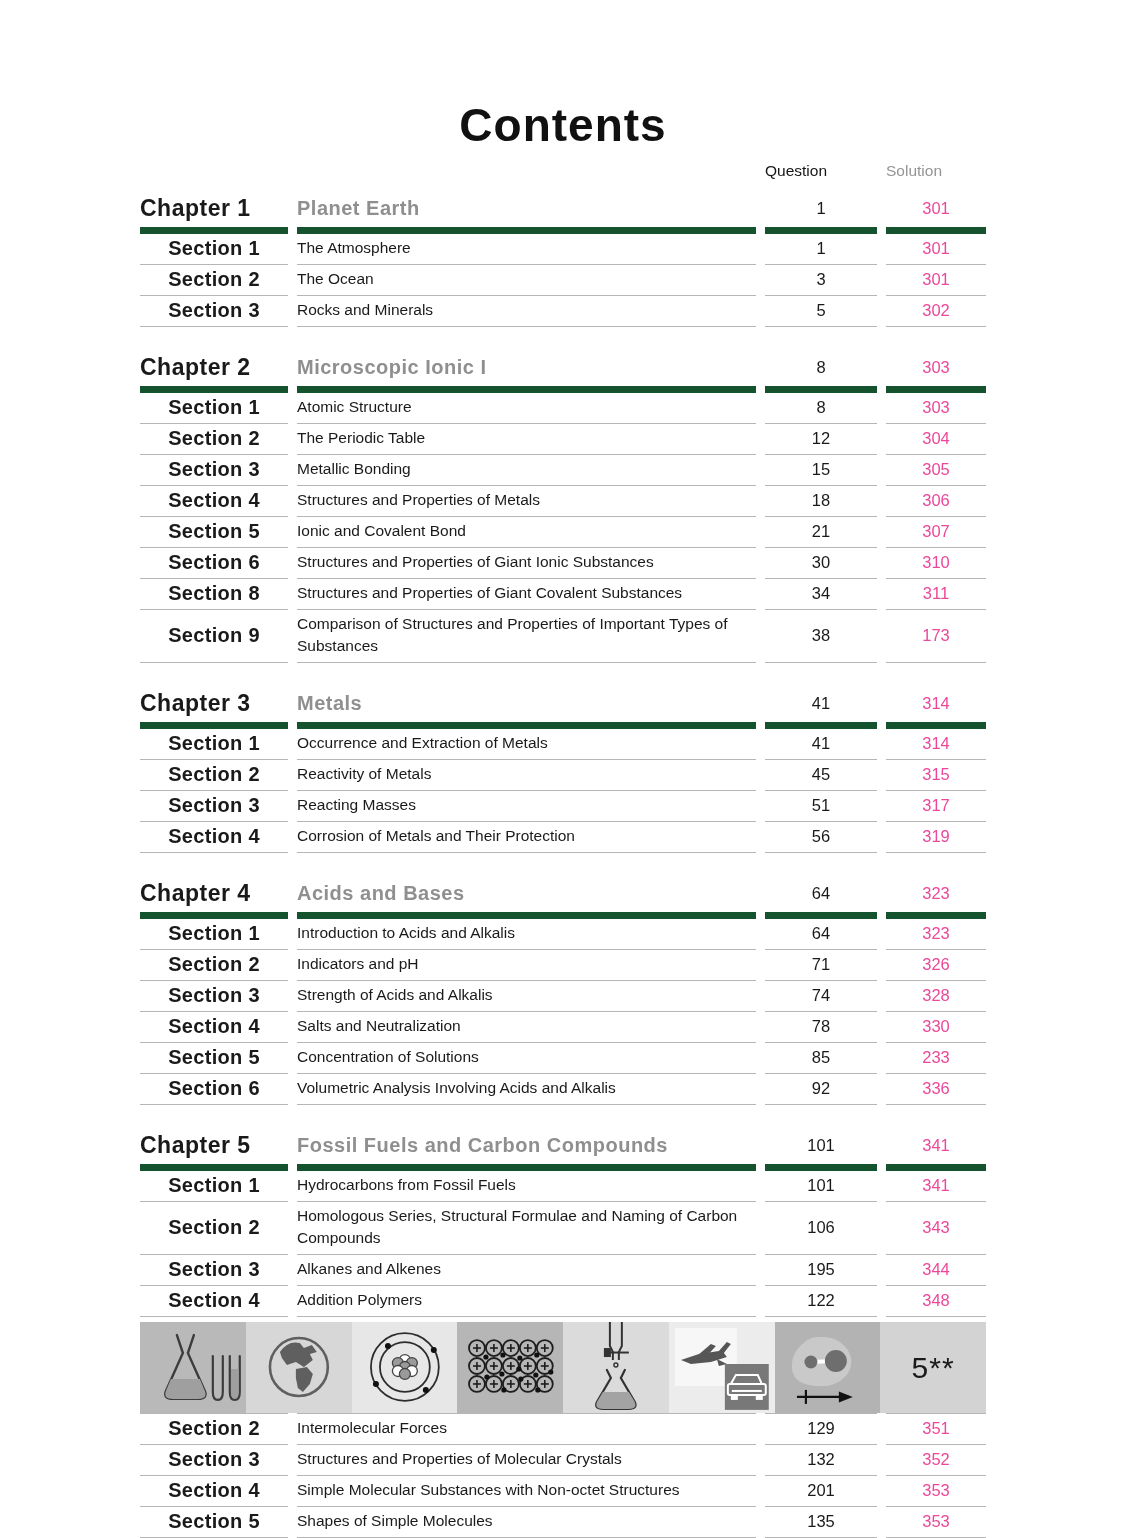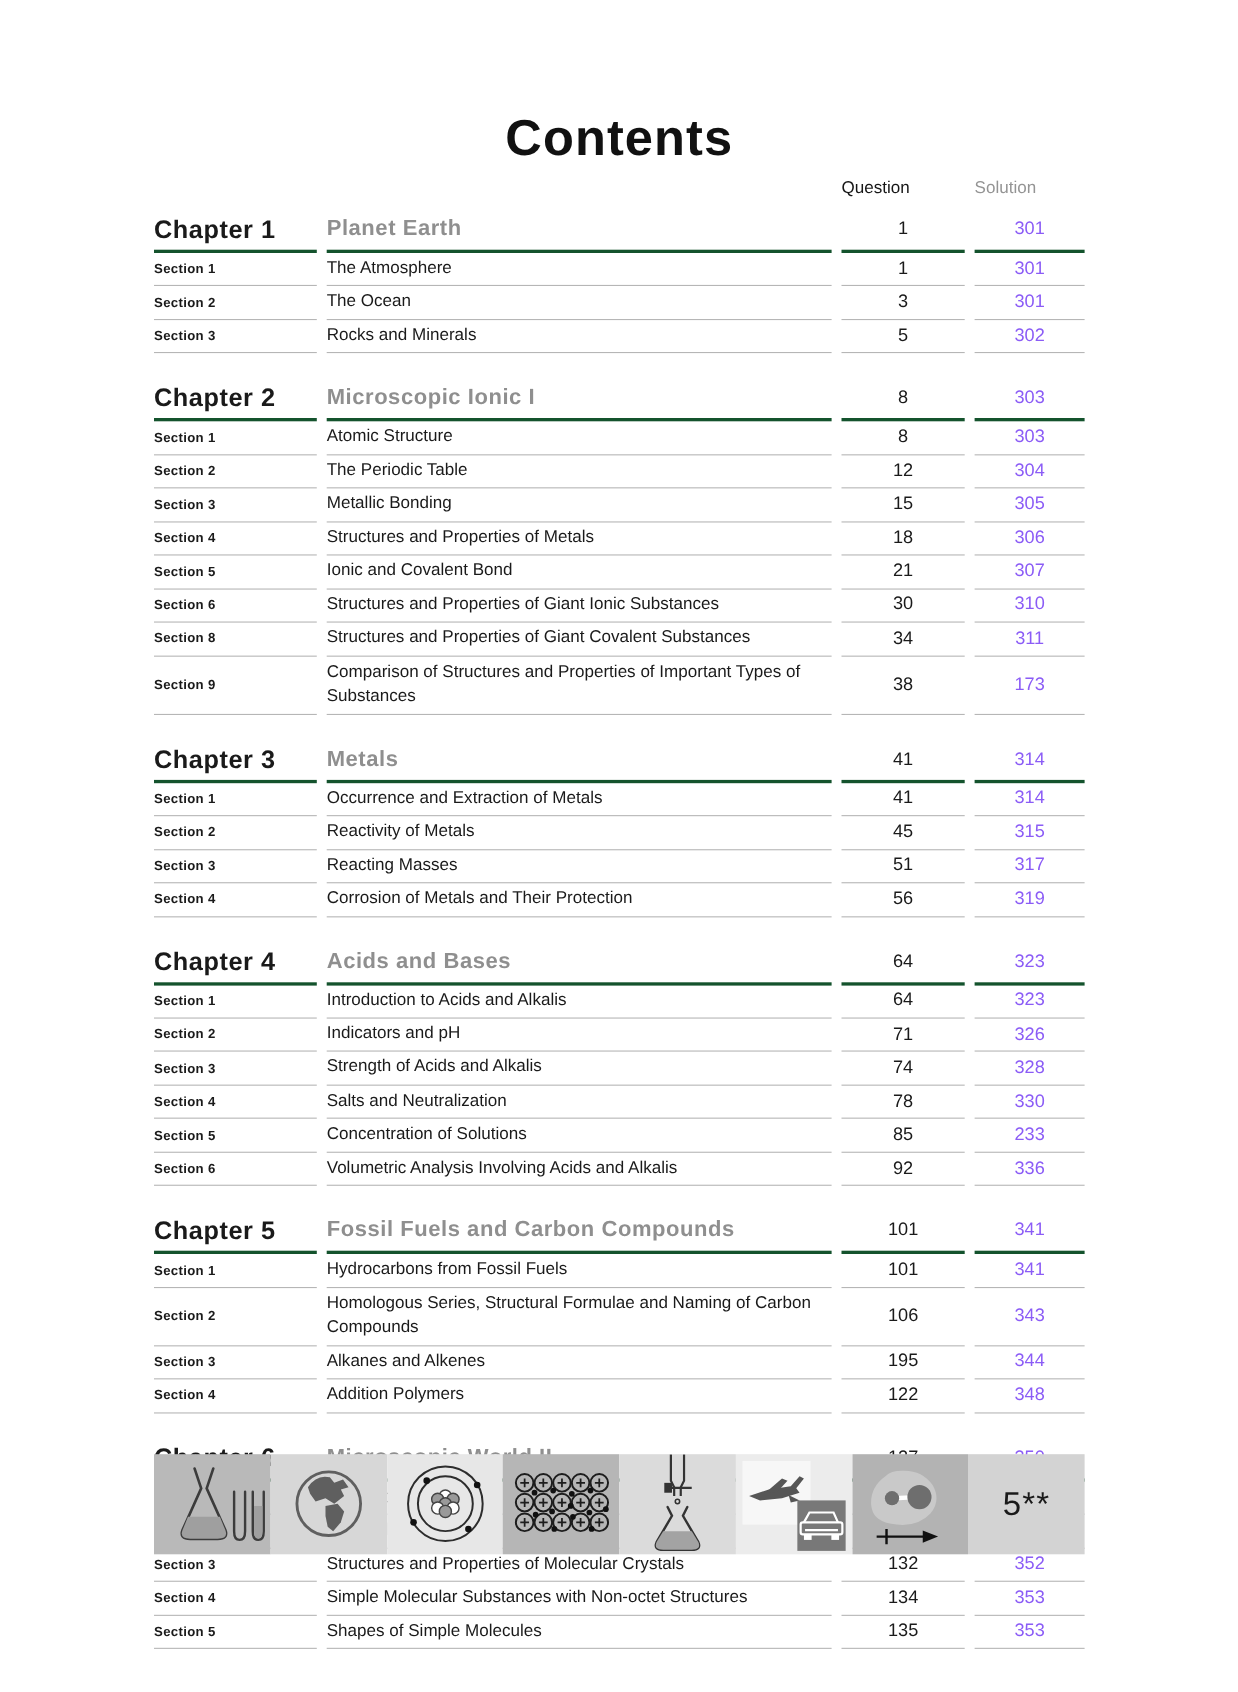--- a/index.html
+++ b/index.html
@@ -14,28 +14,28 @@
   }
   table.toc{
     border-collapse:separate;border-spacing:9px 0;
     width:864px;margin-left:-9px;margin-top:8px;table-layout:fixed;
   }
   col.c-lab{width:148px;} col.c-tit{width:auto;} col.c-q{width:112px;} col.c-s{width:100px;}
   td{vertical-align:middle;}
   .hdr td{border:none;padding:2px 0 6px;font-size:15.5px;text-align:left;}
   .hdr .q{color:#161616;}
   .hdr .s{color:#949494;}
-  .chapter-row td{border-bottom:3px solid #14532d;padding:9px 0 5px;}
+  .chapter-row td{border-bottom:7px solid #14532d;padding:9px 0 5px;}
   .section-row td{border-bottom:1px solid #b6b6b6;padding:3px 0 4px;}
   .c-label{font-size:23px;font-weight:bold;letter-spacing:.5px;white-space:nowrap;}
   .c-title{font-size:20px;font-weight:bold;letter-spacing:.5px;color:#8f8f8f;}
-  .s-label{font-size:12px;font-weight:bold;letter-spacing:.3px;}
+  .s-label{font-size:20px;font-weight:bold;letter-spacing:.3px;text-align:center;}
   .s-title{font-size:15.5px;line-height:1.45;}
   td.num{text-align:center;font-size:16.5px;}
-  td.num.s{color:#8b5cf6;}
+  td.num.s{color:#ec4899;}
   .spacer td{border:none;height:18px;padding:0;}
   .strip{position:absolute;left:140px;top:1322px;width:846px;height:91px;display:flex;}
   .tile{flex:1 1 0;position:relative;overflow:hidden;}
   .tile svg{display:block;width:100%;height:100%;}
   .badge-tile{display:flex;align-items:center;justify-content:center;}
   .badge-text{font-size:30px;color:#1a1a1a;letter-spacing:1px;}
 </style>
 </head>
 <body>
 
@@ -270,21 +270,21 @@
         </tr>
         <tr class="section-row">
           <td class="s-label">Section 3</td>
           <td class="s-title">Structures and Properties of Molecular Crystals</td>
           <td class="num q">132</td>
           <td class="num s">352</td>
         </tr>
         <tr class="section-row">
           <td class="s-label">Section 4</td>
           <td class="s-title">Simple Molecular Substances with Non-octet Structures</td>
-          <td class="num q">134</td>
+          <td class="num q">201</td>
           <td class="num s">353</td>
         </tr>
         <tr class="section-row">
           <td class="s-label">Section 5</td>
           <td class="s-title">Shapes of Simple Molecules</td>
           <td class="num q">135</td>
           <td class="num s">353</td>
         </tr>
       </tbody>
   </table>

